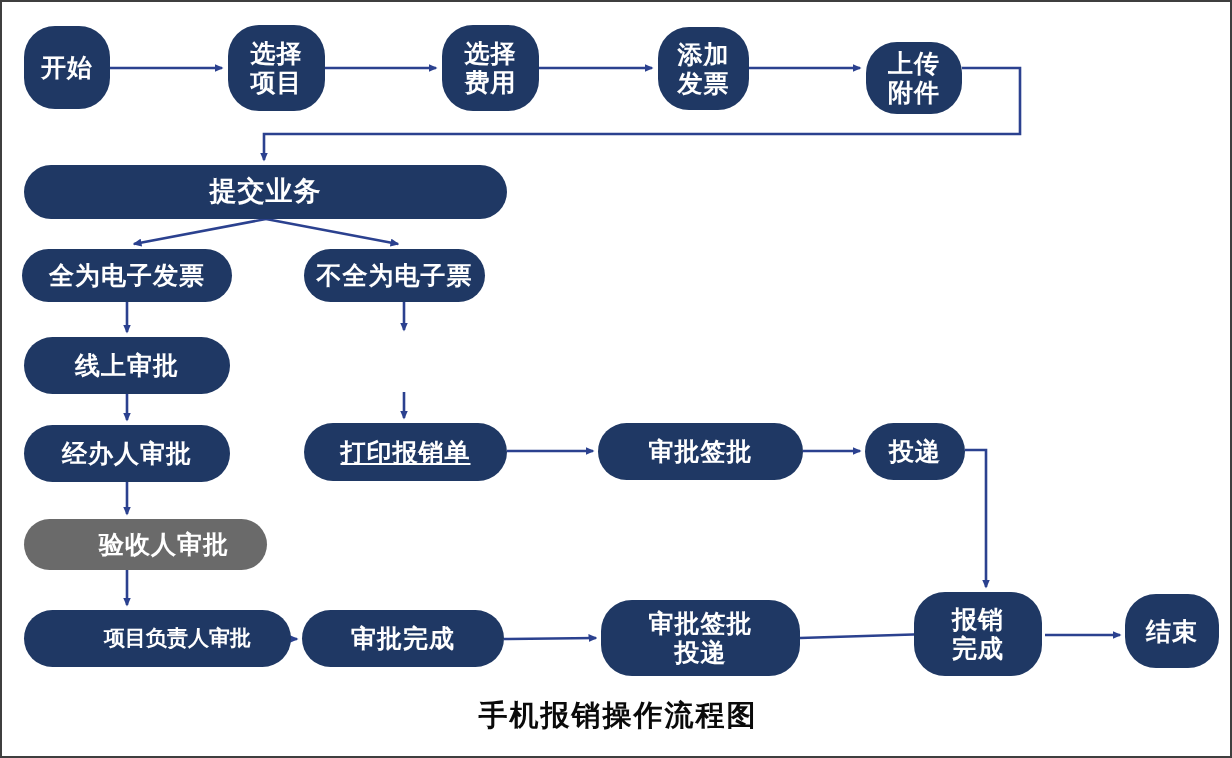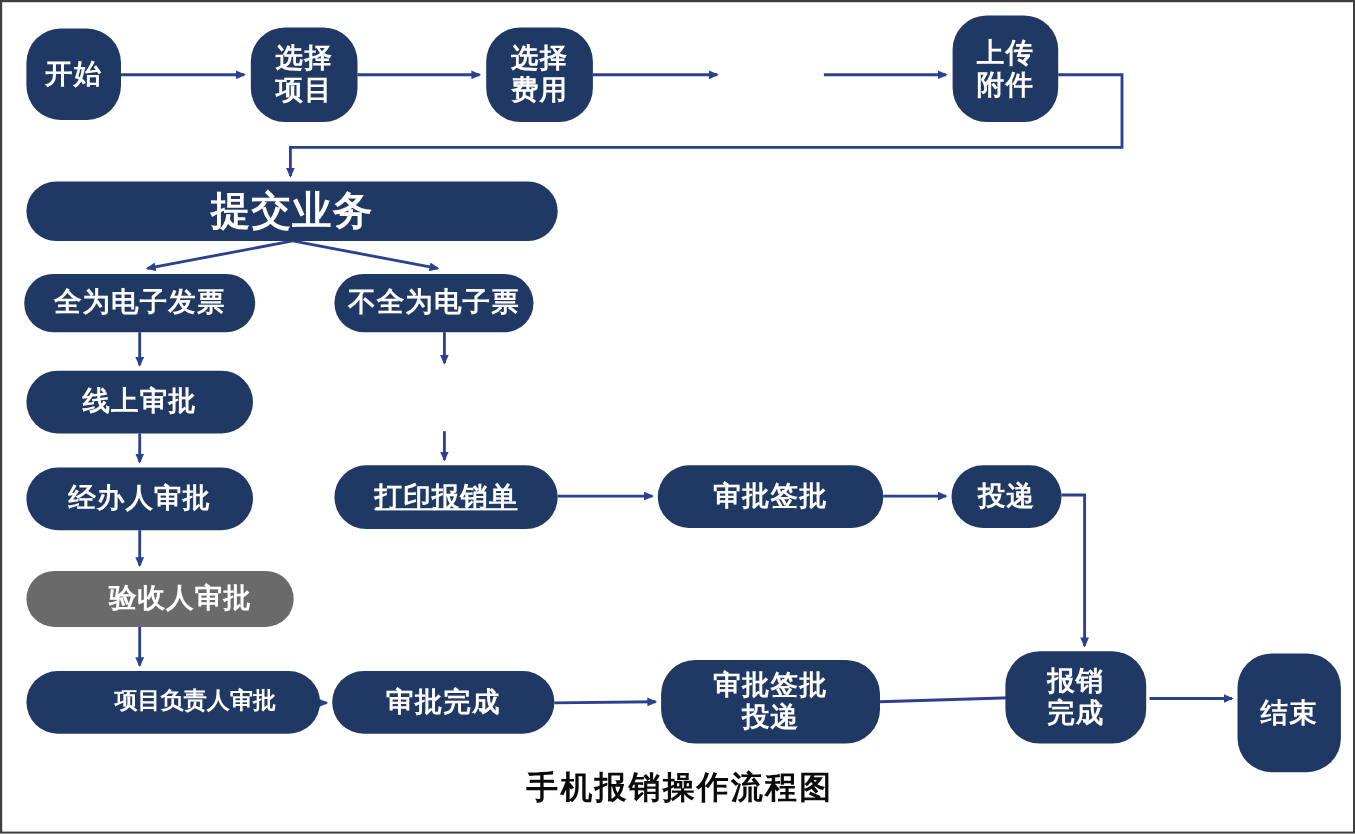--- a/index.html
+++ b/index.html
@@ -21,21 +21,21 @@
     justify-content:center;
     text-align:center;
     font-weight:bold;
     font-size:25px;
     line-height:1.15;
     white-space:pre-line;
     letter-spacing:1px;
     z-index:2;
     border-radius:31px;
   }
-  .node.big{font-size:36px;}
+  .node.big{font-size:27px;}
   .node.small{font-size:21px;letter-spacing:0;}
   .node.gray{background:#6A6A6A;}
   #arrow-layer{
     position:absolute;left:0;top:0;width:1232px;height:758px;
     z-index:1;
   }
   #arrow-layer polyline, #arrow-layer line{
     stroke:#2B418F;
     stroke-width:2.6;
     fill:none;
@@ -84,22 +84,24 @@
   </svg>
 
   <div class="node" style="left:22px;top:24px;width:86px;height:83px;">开始</div>
 
   <div class="node" style="left:226px;top:23px;width:97px;height:86px;">选择
 项目</div>
 
   <div class="node" style="left:440px;top:23px;width:97px;height:86px;">选择
 费用</div>
 
+  <div class="node" style="left:656px;top:25px;width:91px;height:83px;">添加
+发票</div>
 
-  <div class="node" style="left:864px;top:12px;width:96px;height:97px;">上传
+  <div class="node" style="left:864px;top:40px;width:96px;height:72px;">上传
 附件</div>
 
   <div class="node big" style="left:22px;top:163px;width:483px;height:54px;">提交业务</div>
 
   <div class="node" style="left:20px;top:247px;width:210px;height:53px;">全为电子发票</div>
 
   <div class="node" style="left:302px;top:247px;width:181px;height:53px;">不全为电子票</div>
 
   <div class="node" style="left:22px;top:335px;width:206px;height:57px;">线上审批</div>
 
@@ -117,17 +119,17 @@
   <div class="node" style="left:300px;top:608px;width:202px;height:57px;">审批完成</div>
 
   <div class="node" style="left:863px;top:421px;width:100px;height:57px;">投递</div>
 
   <div class="node" style="left:599px;top:598px;width:199px;height:76px;">审批签批
 投递</div>
 
   <div class="node" style="left:912px;top:590px;width:128px;height:84px;">报销
 完成</div>
 
-  <div class="node" style="left:1123px;top:592px;width:94px;height:108px;">结束</div>
+  <div class="node" style="left:1123px;top:592px;width:94px;height:74px;">结束</div>
 
   <div id="caption">手机报销操作流程图</div>
 
 </div>
 
 </body></html>

